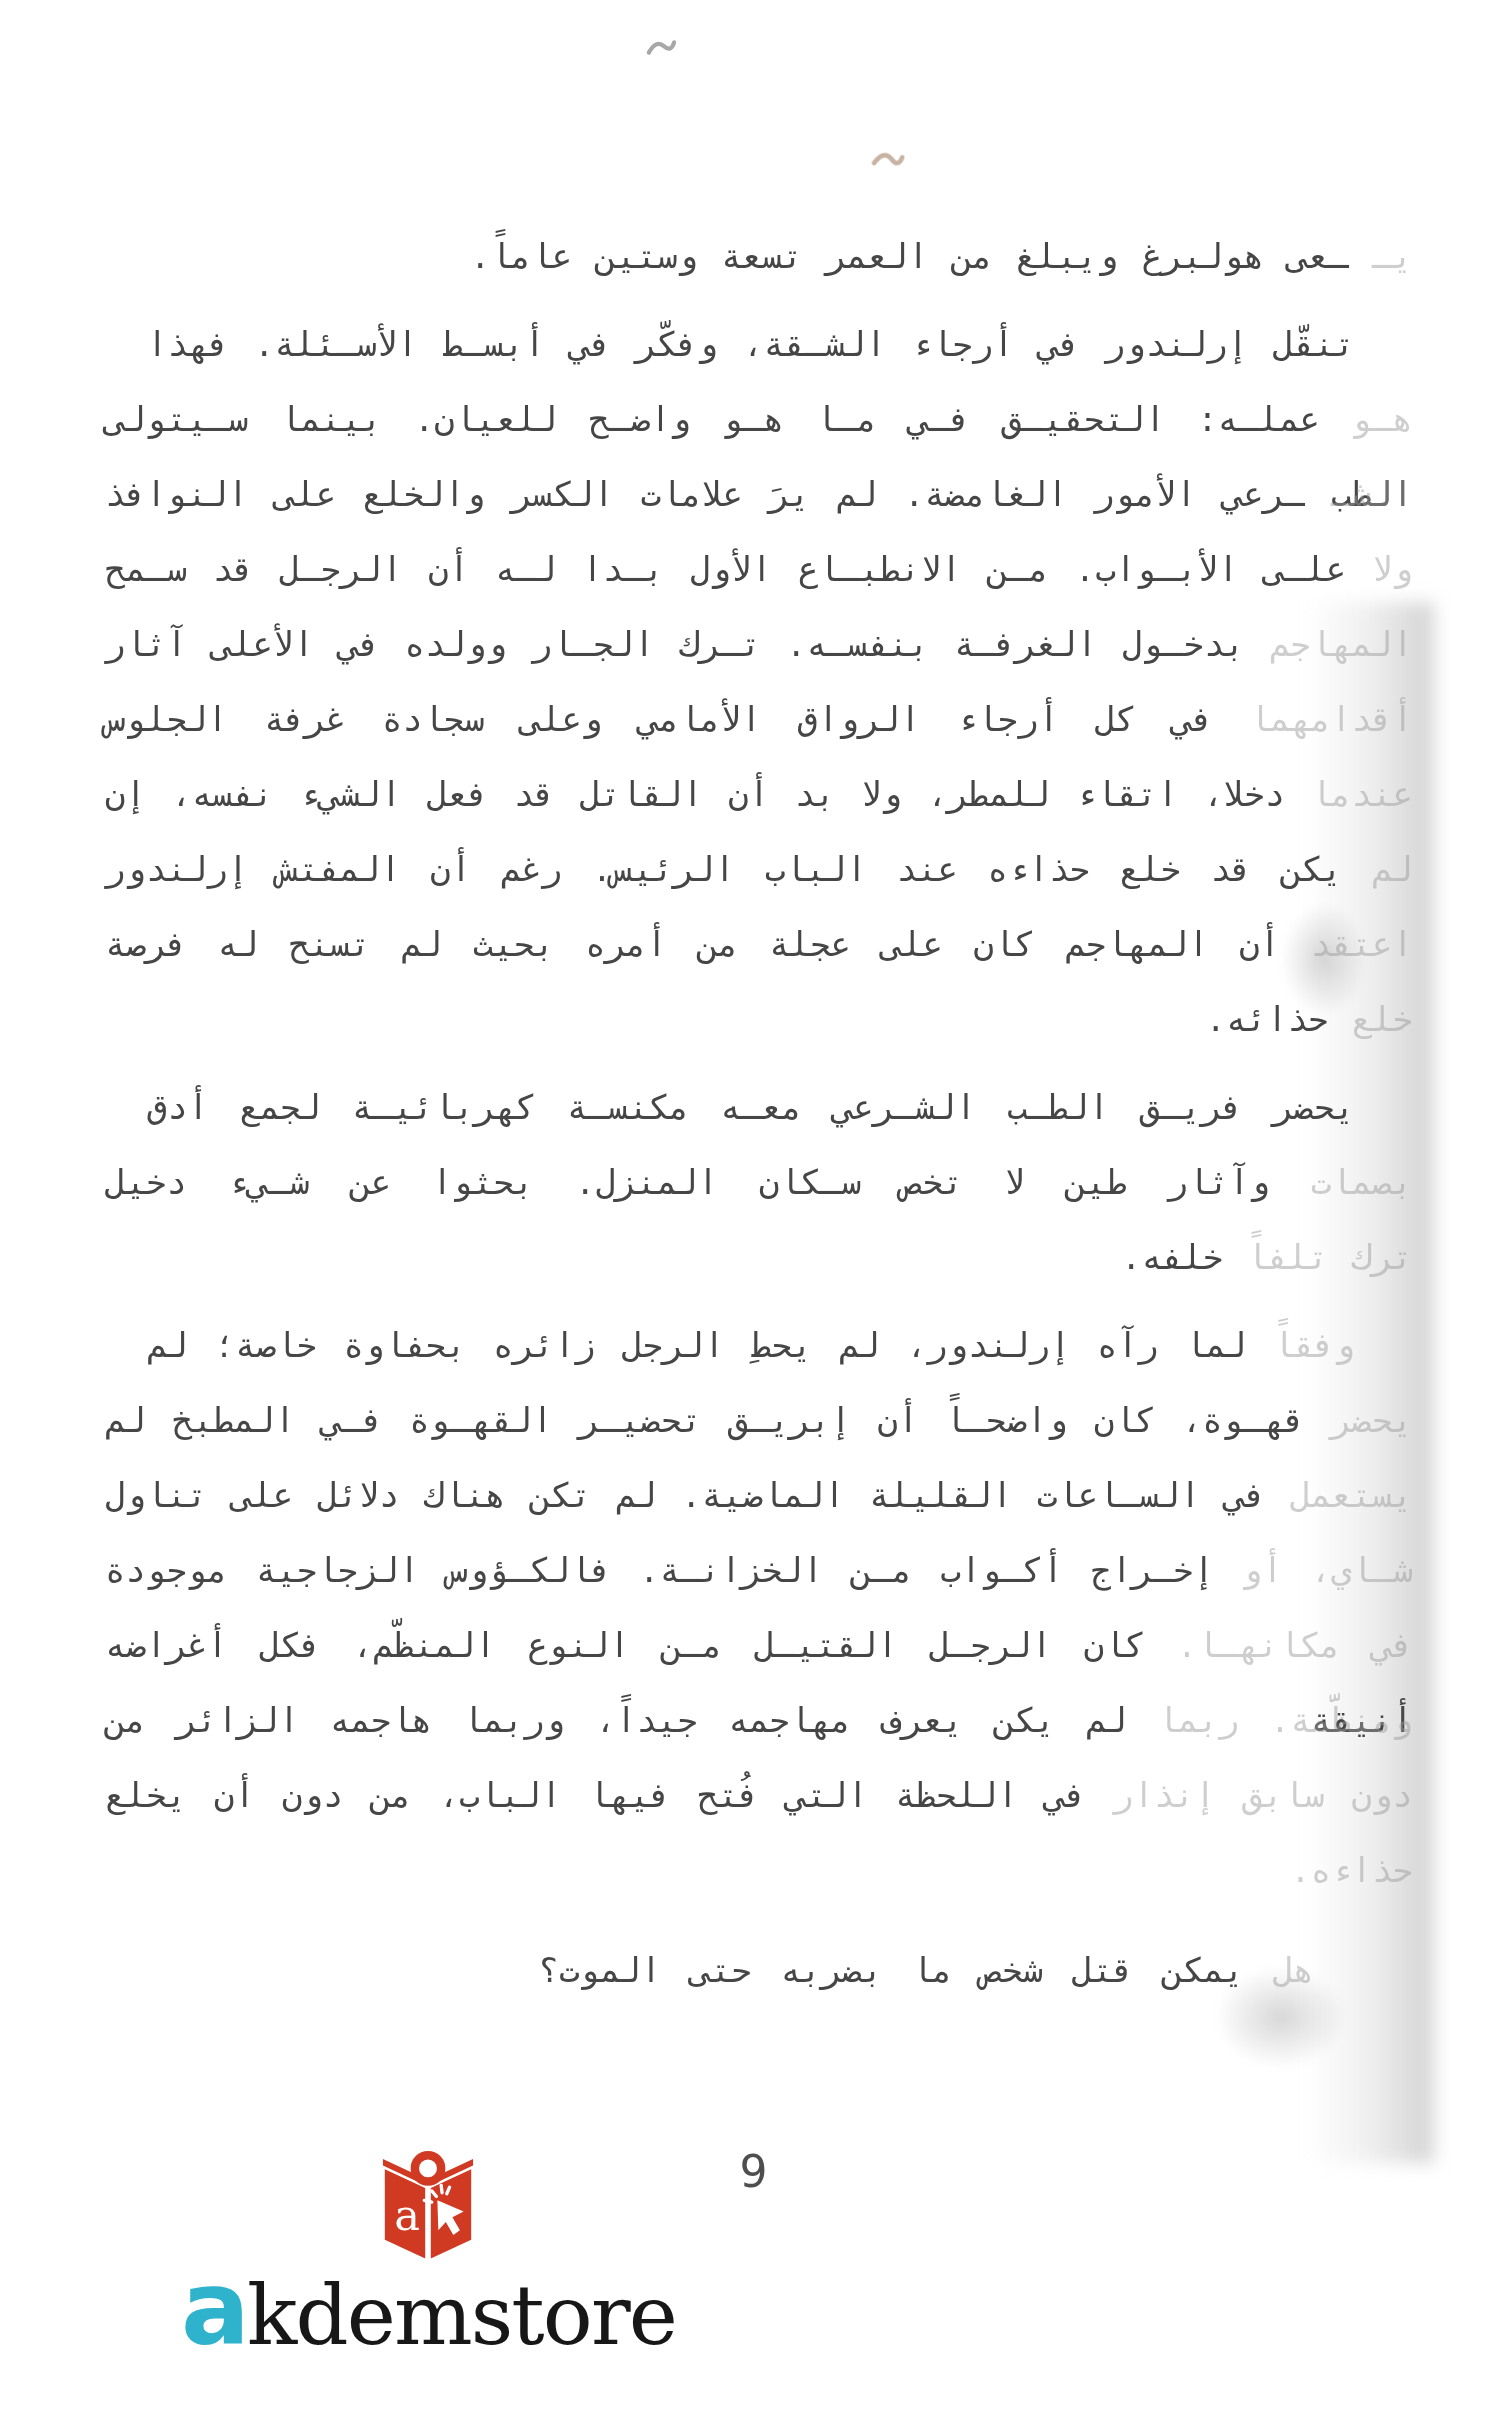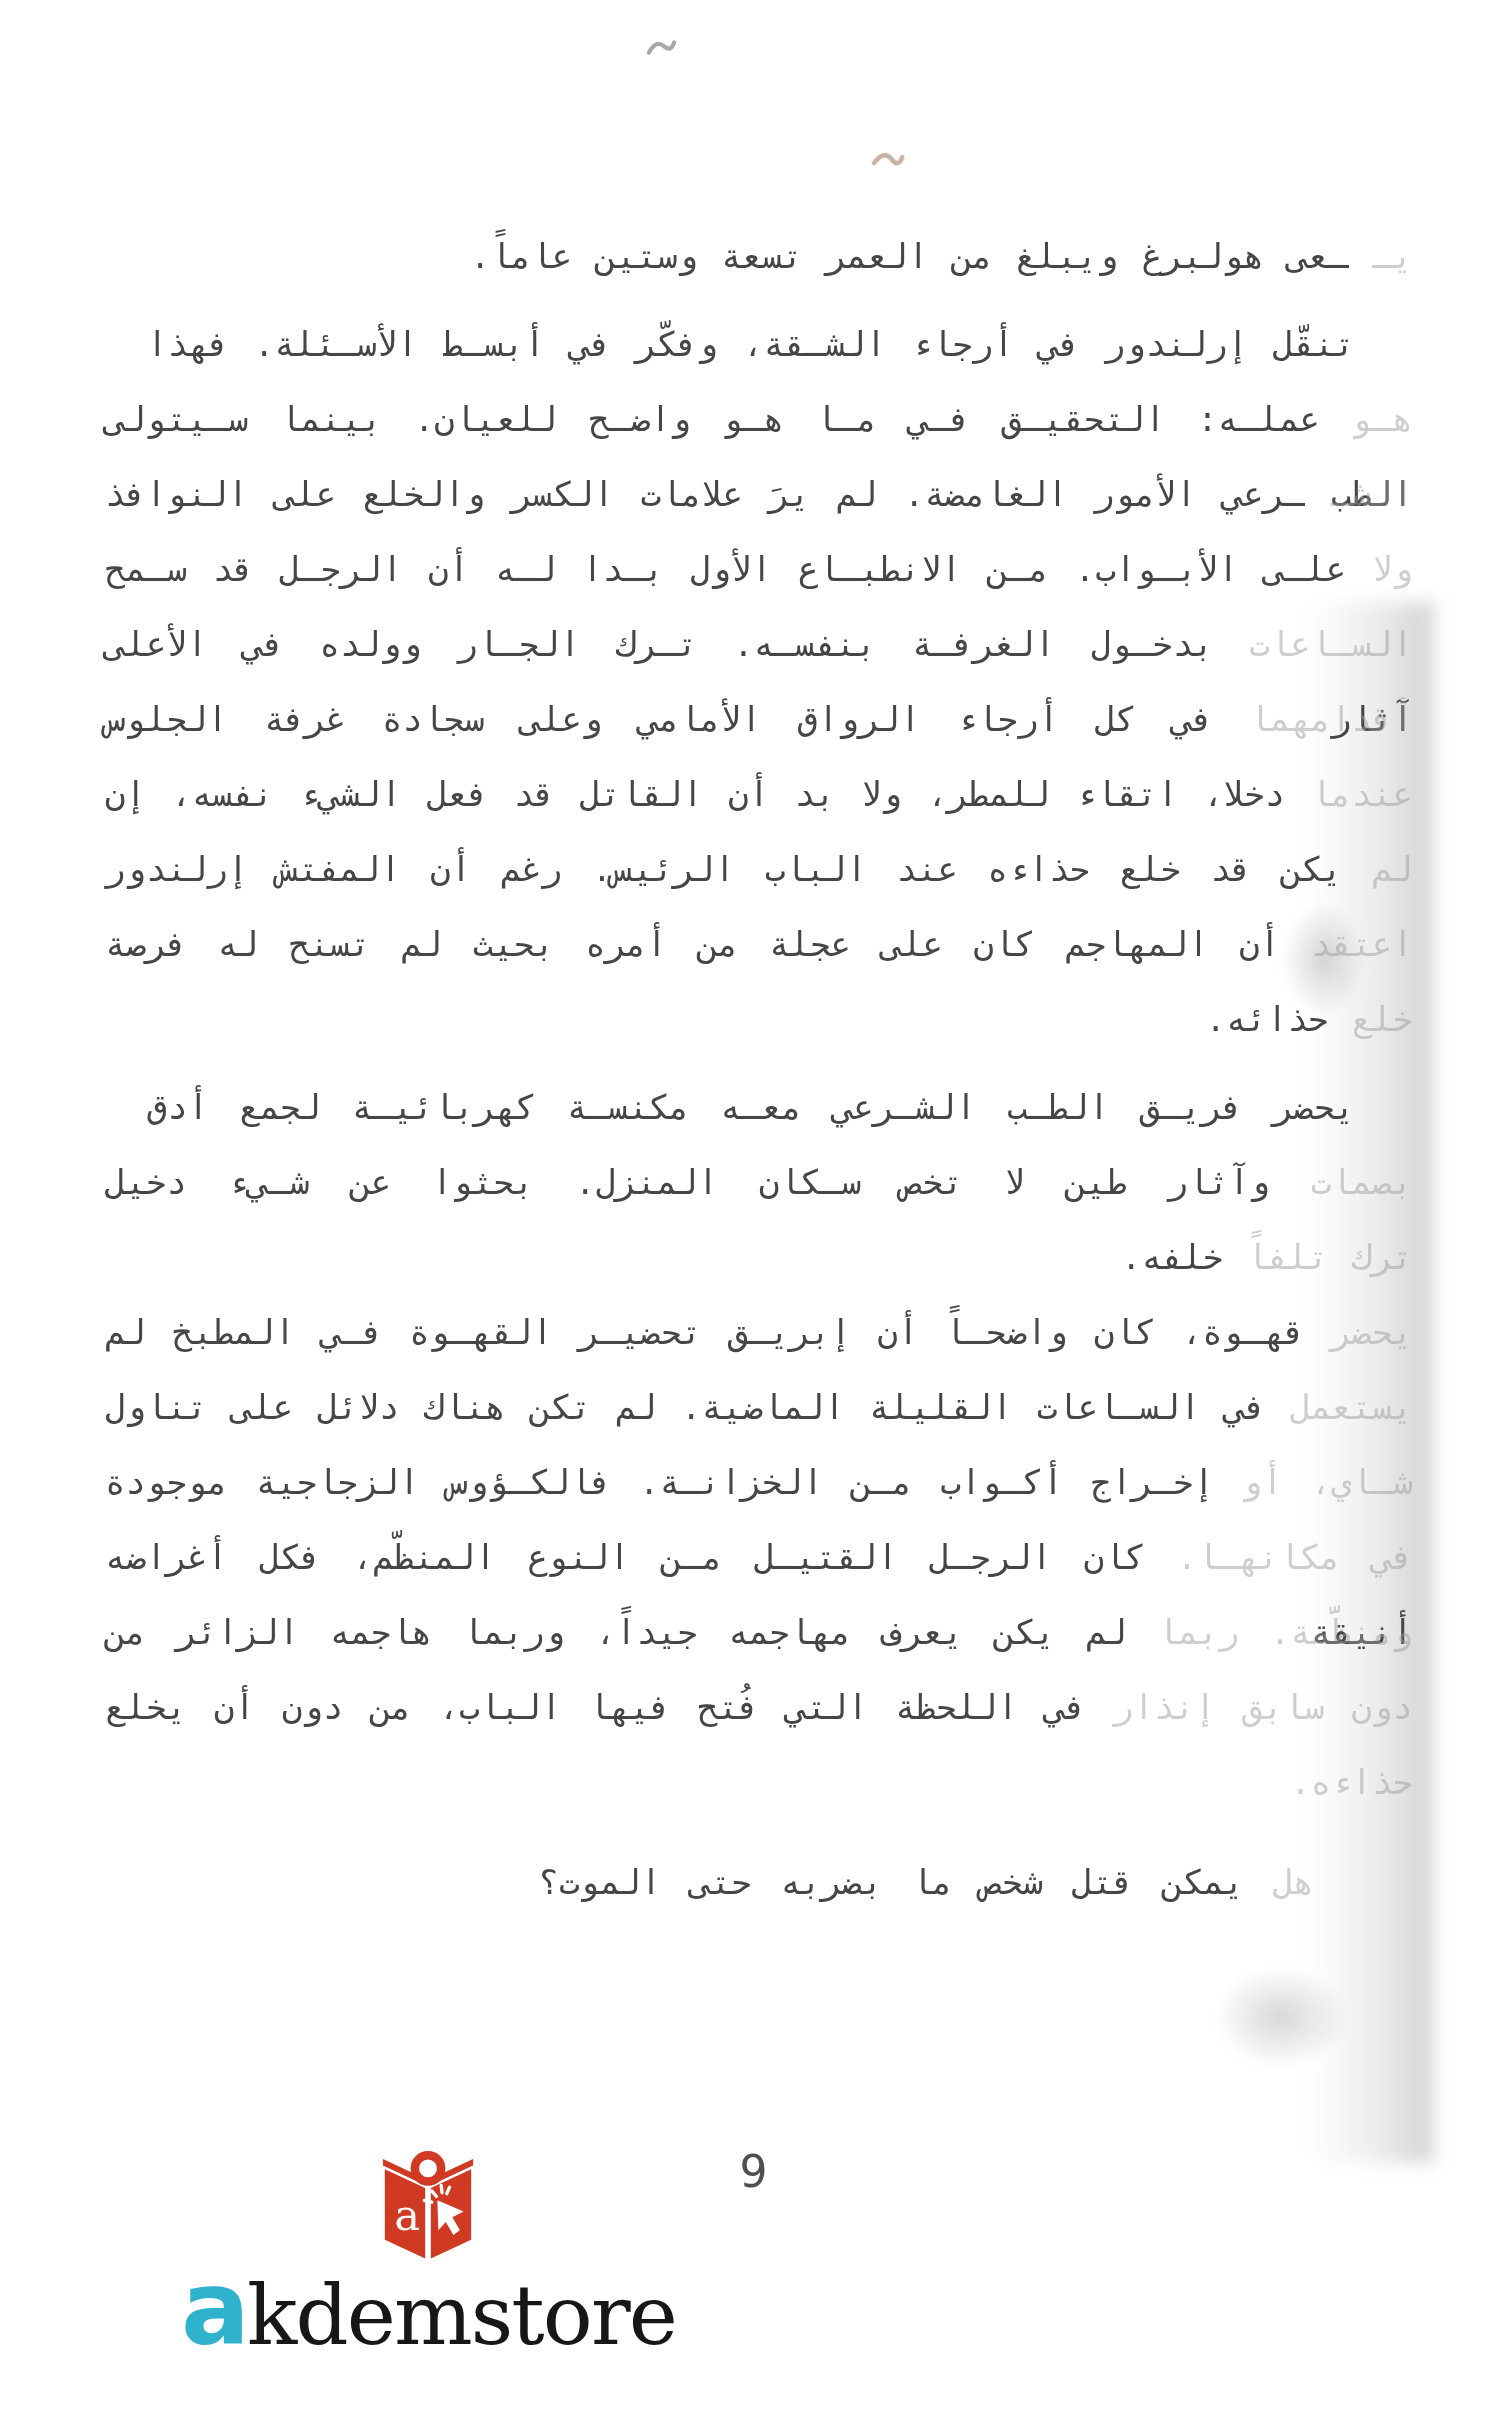--- a/index.html
+++ b/index.html
@@ -107,29 +107,30 @@
   <div class="edge-band"></div>
   <div class="patch patch-1"></div>
   <div class="patch patch-2"></div>
 
   <div class="text-block" dir="rtl">
       <div class="line"><span class="faded">يـ</span> <span>ـعى هولبرغ ويبلغ من العمر تسعة وستين عاماً.</span></div>
       <div class="line justify para-start"><span>تنقّل إرلندور في أرجاء الشـقة، وفكّر في أبسـط الأسـئلة. فهذا</span></div>
       <div class="line justify"><span class="faded">هـو</span> <span>عملـه: التحقيـق فـي مـا هـو واضـح للعيان. بينما سـيتولى الطب</span></div>
       <div class="line justify"><span class="faded">الشـ</span> <span>ـرعي الأمور الغامضة. لم يرَ علامات الكسر والخلع على النوافذ</span></div>
       <div class="line justify"><span class="faded">ولا</span> <span>علـى الأبـواب. مـن الانطبـاع الأول بـدا لـه أن الرجـل قد سـمح</span></div>
-      <div class="line justify"><span class="faded">السـاعات</span> <span>بدخـول الغرفـة بنفسـه. تـرك الجـار وولده في الأعلى آثار</span></div>
+      <div class="line justify"><span class="faded">المهاجم</span> <span>بدخـول الغرفـة بنفسـه. تـرك الجـار وولده في الأعلى آثار</span></div>
       <div class="line justify"><span class="faded">أقدامهما</span> <span>في كل أرجاء الرواق الأمامي وعلى سجادة غرفة الجلوس</span></div>
       <div class="line justify"><span class="faded">عندما</span> <span>دخلا، اتقاء للمطر، ولا بد أن القاتل قد فعل الشيء نفسه، إن</span></div>
       <div class="line justify"><span class="faded">لم</span> <span>يكن قد خلع حذاءه عند الباب الرئيس. رغم أن المفتش إرلندور</span></div>
       <div class="line justify"><span class="faded">اعتقد</span> <span>أن المهاجم كان على عجلة من أمره بحيث لم تسنح له فرصة</span></div>
       <div class="line"><span class="faded">خلع</span> <span>حذائه.</span></div>
       <div class="line justify para-start"><span>يحضر فريـق الطـب الشـرعي معـه مكنسـة كهربائيـة لجمع أدق</span></div>
       <div class="line justify"><span class="faded">بصمات</span> <span>وآثار طين لا تخص سـكان المنزل. بحثوا عن شـيء دخيل</span></div>
       <div class="line"><span class="faded">ترك تلفاً</span> <span>خلفه.</span></div>
+      <div class="line justify para-start"><span class="faded">وفقاً</span> <span>لما رآه إرلندور، لم يحطِ الرجل زائره بحفاوة خاصة؛ لم</span></div>
       <div class="line justify"><span class="faded">يحضر</span> <span>قهـوة، كان واضحـاً أن إبريـق تحضيـر القهـوة فـي المطبخ لم</span></div>
       <div class="line justify"><span class="faded">يستعمل</span> <span>في السـاعات القليلة الماضية. لم تكن هناك دلائل على تناول</span></div>
       <div class="line justify"><span class="faded">شـاي، أو</span> <span>إخـراج أكـواب مـن الخزانـة. فالكـؤوس الزجاجية موجودة</span></div>
       <div class="line justify"><span class="faded">في مكانهـا.</span> <span>كان الرجـل القتيـل مـن النوع المنظّم، فكل أغراضه أنيقة</span></div>
       <div class="line justify"><span class="faded">ومنظَّمة. ربما</span> <span>لم يكن يعرف مهاجمه جيداً، وربما هاجمه الزائر من</span></div>
       <div class="line justify"><span class="faded">دون سابق إنذار</span> <span>في اللحظة التي فُتح فيها الباب، من دون أن يخلع</span></div>
       <div class="line"><span class="faded">حذاءه.</span> </div>
       <div class="line question"><span class="faded">هل</span> <span>يمكن قتل شخص ما بضربه حتى الموت؟</span></div>
     </div>
 

